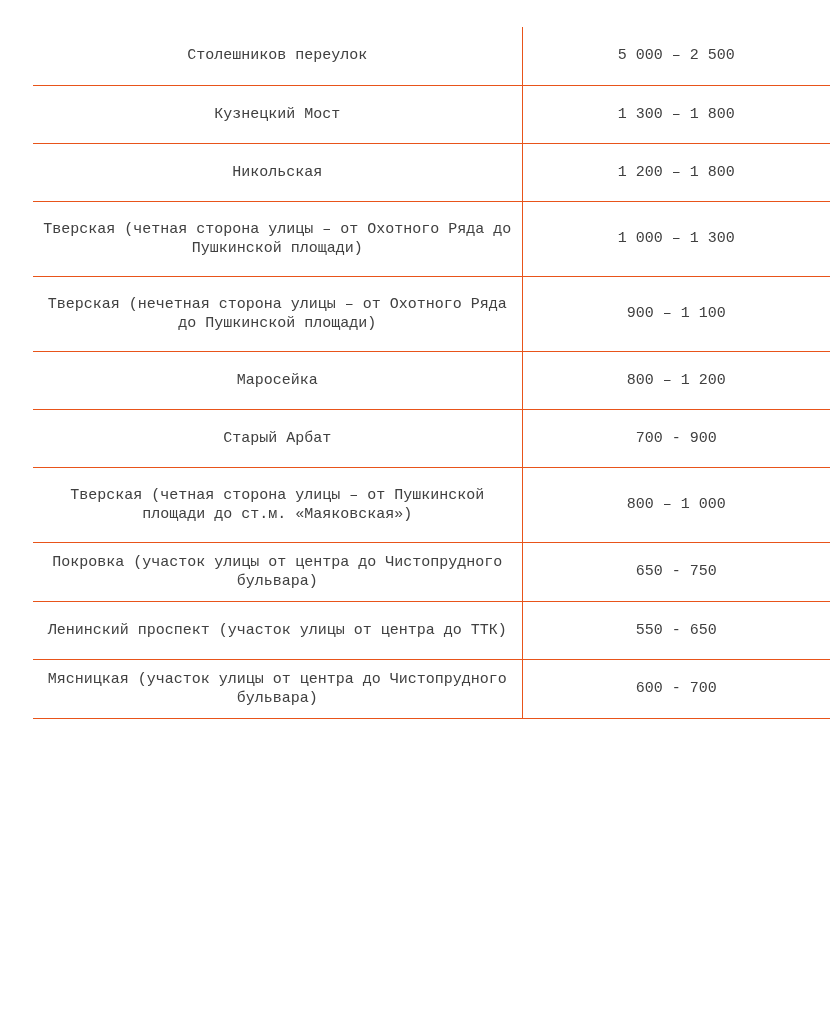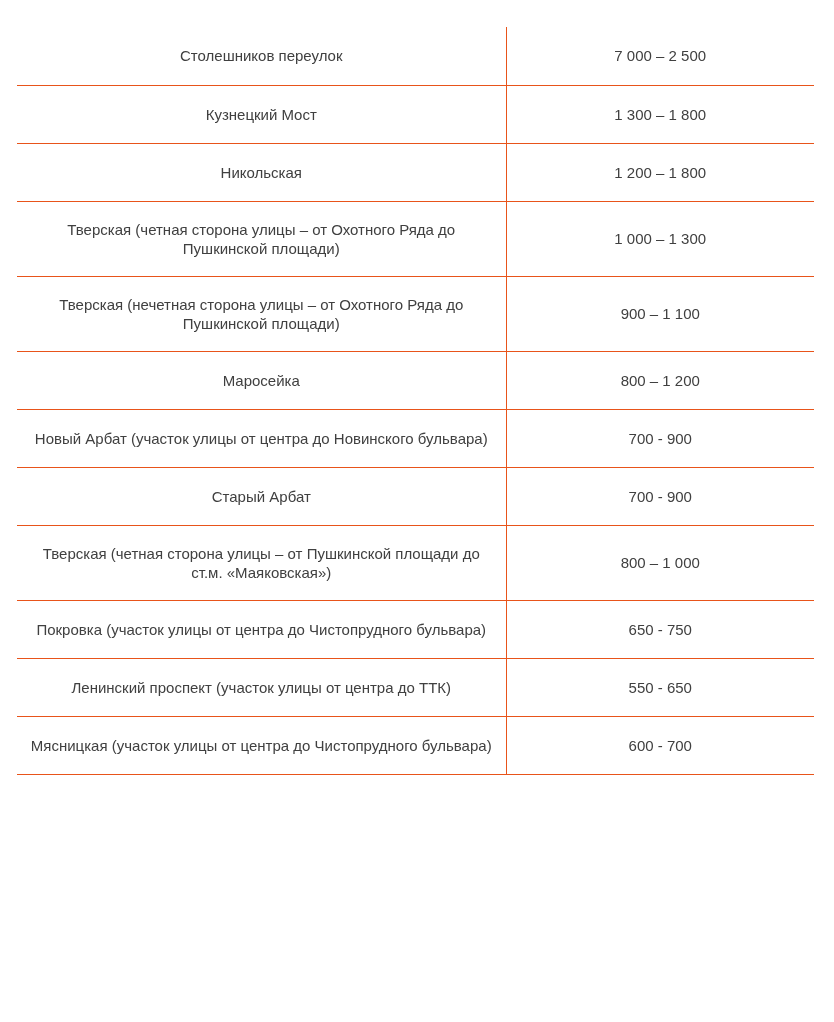--- a/index.html
+++ b/index.html
@@ -10,25 +10,26 @@
   .page {
     position: relative;
     width: 834px;
     height: 1022px;
     background: #ffffff;
     overflow: hidden;
     font-family: "Liberation Sans", "DejaVu Sans", sans-serif;
   }
   table.price-table {
     position: absolute;
-    left: 17px;
+    left: 33px;
     top: 27px;
     width: 797px;
     border-collapse: collapse;
     table-layout: fixed;
+    font-family: Liberation Mono, monospace;
   }
   table.price-table td {
     border-bottom: 1.5px solid #e8541a;
     color: #404040;
     font-size: 15px;
     line-height: 19px;
     text-align: center;
     vertical-align: middle;
     height: 58px;
     padding: 10px 10px;
@@ -47,45 +48,41 @@
   }
 </style>
 </head>
 <body>
 
 <div class="page">
   <table class="price-table">
     <tbody>
       <tr>
         <td class="street-cell">Столешников переулок</td>
-        <td class="price-cell">7 000 – 2 500</td>
+        <td class="price-cell">5 000 – 2 500</td>
       </tr>
       <tr>
         <td class="street-cell">Кузнецкий Мост</td>
         <td class="price-cell">1 300 – 1 800</td>
       </tr>
       <tr>
         <td class="street-cell">Никольская</td>
         <td class="price-cell">1 200 – 1 800</td>
       </tr>
       <tr class="tall">
         <td class="street-cell">Тверская (четная сторона улицы – от Охотного Ряда до Пушкинской площади)</td>
         <td class="price-cell">1 000 – 1 300</td>
       </tr>
       <tr class="tall">
         <td class="street-cell">Тверская (нечетная сторона улицы – от Охотного Ряда до Пушкинской площади)</td>
         <td class="price-cell">900 – 1 100</td>
       </tr>
       <tr>
         <td class="street-cell">Маросейка</td>
         <td class="price-cell">800 – 1 200</td>
-      </tr>
-      <tr>
-        <td class="street-cell">Новый Арбат (участок улицы от центра до Новинского бульвара)</td>
-        <td class="price-cell">700 - 900</td>
       </tr>
       <tr>
         <td class="street-cell">Старый Арбат</td>
         <td class="price-cell">700 - 900</td>
       </tr>
       <tr class="tall">
         <td class="street-cell">Тверская (четная сторона улицы – от Пушкинской площади до ст.м. «Маяковская»)</td>
         <td class="price-cell">800 – 1 000</td>
       </tr>
       <tr>

